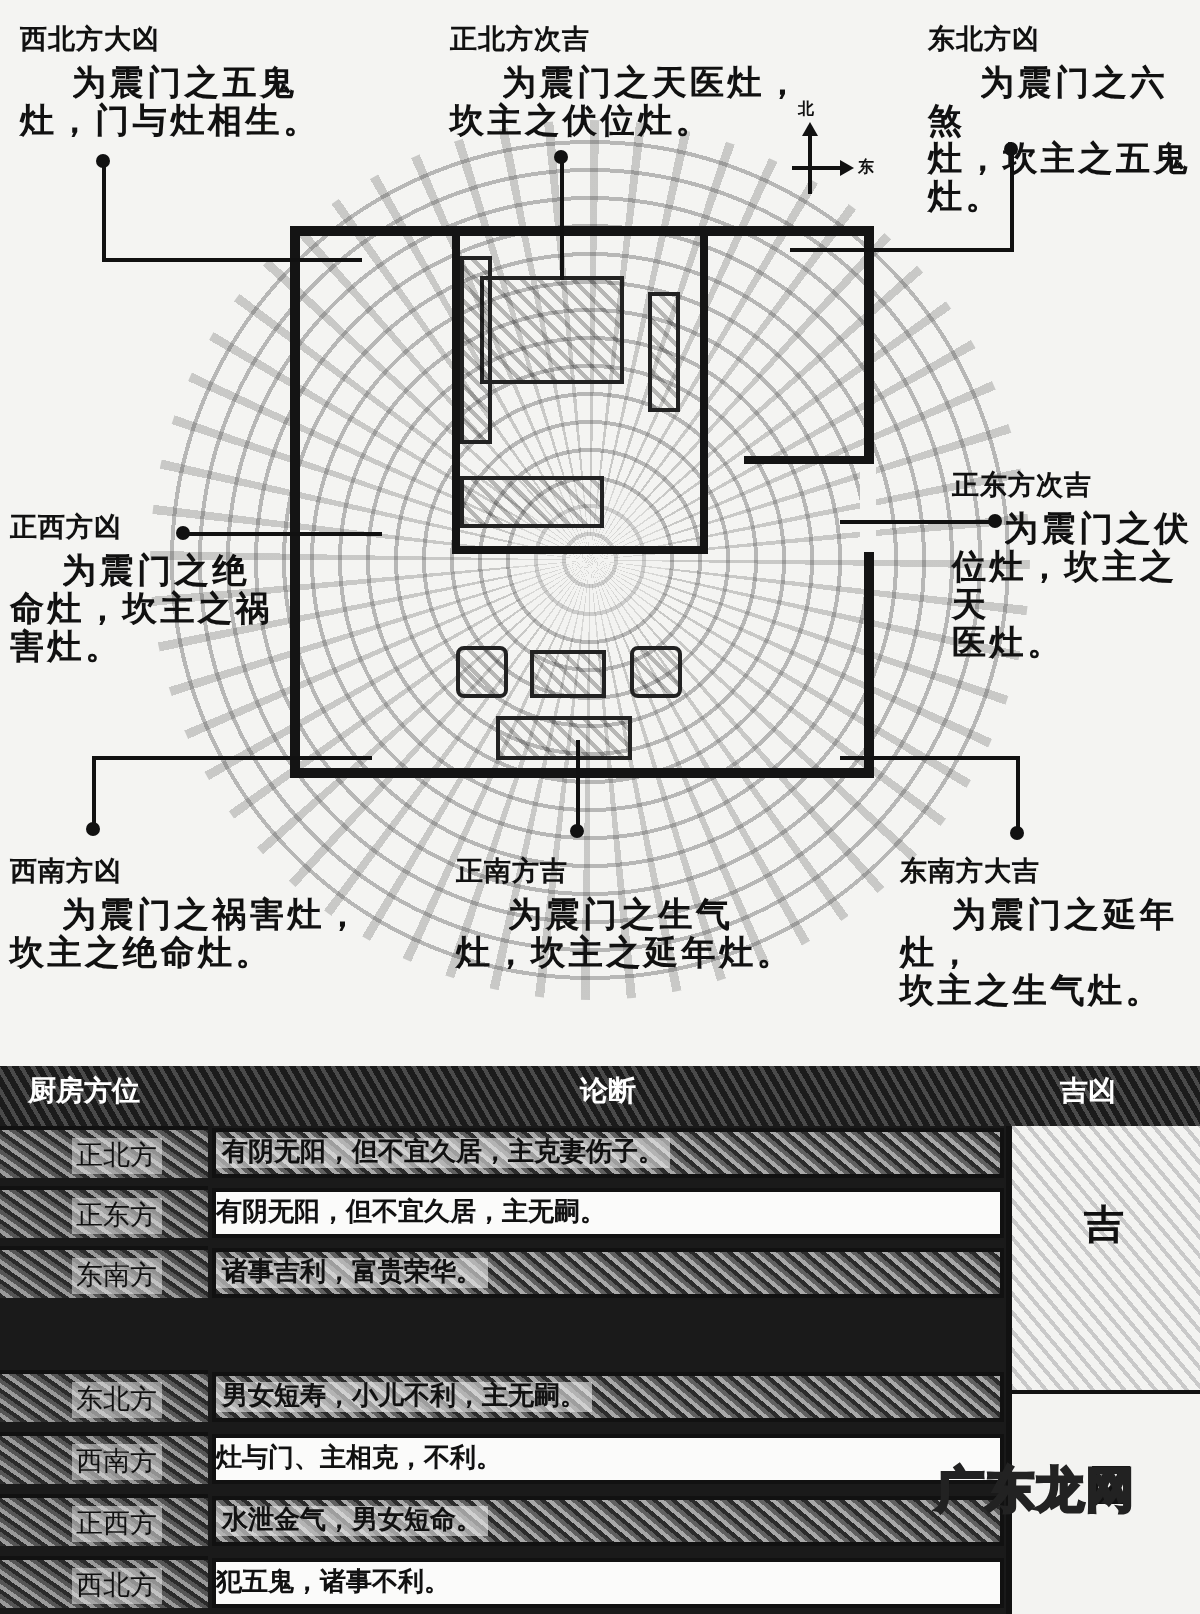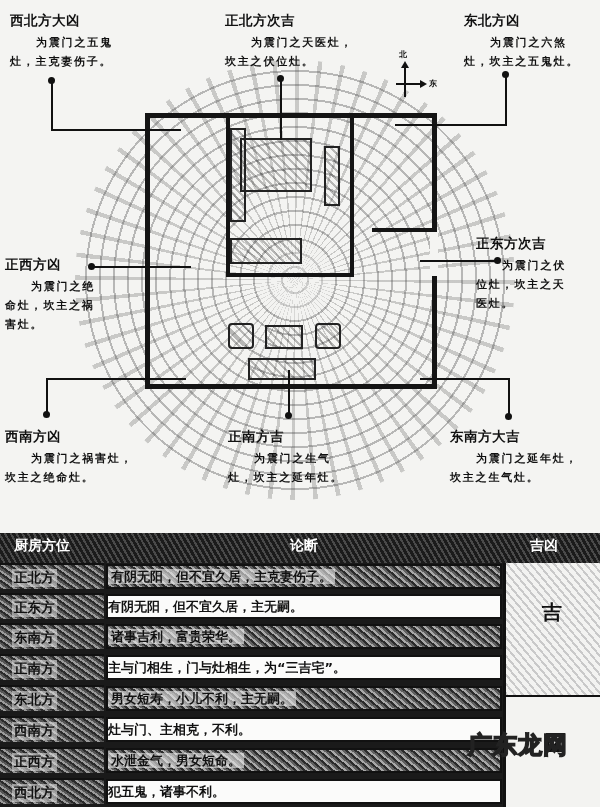--- a/index.html
+++ b/index.html
@@ -43,21 +43,21 @@
   .chair2 { left: 165px; top: 205px; width: 22px; height: 22px; border-radius: 4px; }
   .couch { left: 98px; top: 240px; width: 64px; height: 18px; }
 
   .leader { position: absolute; background: #111; }
   .leader.v { width: 2px; }
   .leader.h { height: 2px; }
   .dot { position: absolute; width: 7px; height: 7px; border-radius: 50%; background: #111; }
 
   .label { position: absolute; }
   .label .title { font-size: 13.5px; font-weight: bold; letter-spacing: .5px; margin: 0; line-height: 18px; }
-  .label .desc { font-size: 11px; font-weight: bold; line-height: 19px; margin-top: 4px; letter-spacing: 1.8px; }
+  .label .desc { font-size: 17px; font-weight: bold; line-height: 19px; margin-top: 4px; letter-spacing: 1.8px; }
   .label .desc .indent { display: inline-block; width: 26px; }
 
   .compass-mark { position: absolute; left: 396px; top: 55px; width: 50px; height: 50px; }
   .compass-mark .v-line { position: absolute; left: 8px; top: 10px; width: 2px; height: 32px; background:#111; }
   .compass-mark .h-line { position: absolute; left: 0; top: 28px; width: 26px; height: 2px; background:#111; }
   .compass-mark .arrow-up { position: absolute; left: 5px; top: 6px; border-left: 4px solid transparent; border-right: 4px solid transparent; border-bottom: 7px solid #111; }
   .compass-mark .arrow-right { position: absolute; left: 24px; top: 25px; border-top: 4px solid transparent; border-bottom: 4px solid transparent; border-left: 7px solid #111; }
   .compass-mark .n { position: absolute; left: 3px; top: -6px; font-size: 8px; font-weight: bold; }
   .compass-mark .e { position: absolute; left: 33px; top: 23px; font-size: 8px; font-weight: bold; }
 
@@ -69,21 +69,21 @@
   .thead .th-pos { left: 14px; }
   .thead .th-verdict { left: 290px; }
   .thead .th-good { left: 530px; }
   .row { position: absolute; left: 0; width: 503px; height: 28px; }
   .row .pos {
     position: absolute; left: 0; top: 0; width: 104px; height: 26px;
     background: repeating-linear-gradient(35deg, #2a2a2a 0 2px, #9a9a9a 2px 4px, #555 4px 6px);
     border-top: 2px solid #111; box-sizing: border-box;
   }
   .row .pos span {
-    position: absolute; left: 12px; top: 4px; font-size: 13.5px; font-weight: bold; color: #111;
+    position: absolute; left: 36px; top: 4px; font-size: 13.5px; font-weight: normal; color: #111;
     background: rgba(230,230,230,.55); padding: 0 2px;
   }
   .row .cell {
     position: absolute; left: 106px; top: 1px; width: 396px; height: 25px;
     border: 2px solid #111; box-sizing: border-box; text-align: left;
     font-size: 13px; font-weight: bold; line-height: 21px; color: #111;
   }
   .row.light .cell { background: #fbfbfa; }
   .row.dark .cell {
     background: repeating-linear-gradient(40deg, #2b2b2b 0 2px, #a8a8a8 2px 4px, #606060 4px 6px);
@@ -157,21 +157,21 @@
 
   <div class="dot" style="left:285px;top:412px"></div>
   <div class="leader v" style="left:288px;top:370px;height:44px"></div>
 
   <div class="dot" style="left:505px;top:413px"></div>
   <div class="leader v" style="left:508px;top:378px;height:38px"></div>
   <div class="leader h" style="left:420px;top:378px;width:90px"></div>
 
   <div class="label" style="left:10px;top:11px">
     <p class="title">西北方大凶</p>
-    <div class="desc"><span class="indent"></span><span>为震门之五鬼</span><br><span>灶，主克妻伤子。</span></div>
+    <div class="desc"><span class="indent"></span><span>为震门之五鬼</span><br><span>灶，门与灶相生。</span></div>
   </div>
 
   <div class="label" style="left:225px;top:11px">
     <p class="title">正北方次吉</p>
     <div class="desc"><span class="indent"></span><span>为震门之天医灶，</span><br><span>坎主之伏位灶。</span></div>
   </div>
 
   <div class="label" style="left:464px;top:11px">
     <p class="title">东北方凶</p>
     <div class="desc"><span class="indent"></span><span>为震门之六煞</span><br><span>灶，坎主之五鬼灶。</span></div>
@@ -221,26 +221,20 @@
         <span>正东方</span>
       </div>
     <div class="cell"><span>有阴无阳，但不宜久居，主无嗣。</span></div>
   </div>
   <div class="row dark" style="top:90px">
     <div class="pos">
         <span>东南方</span>
       </div>
     <div class="cell"><span>诸事吉利，富贵荣华。</span></div>
   </div>
-  <div class="row light" style="top:121px">
-    <div class="pos">
-        <span>正南方</span>
-      </div>
-    <div class="cell"><span>主与门相生，门与灶相生，为“三吉宅”。</span></div>
-  </div>
   <div class="row dark" style="top:152px">
     <div class="pos">
         <span>东北方</span>
       </div>
     <div class="cell"><span>男女短寿，小儿不利，主无嗣。</span></div>
   </div>
   <div class="row light" style="top:183px">
     <div class="pos">
         <span>西南方</span>
       </div>

